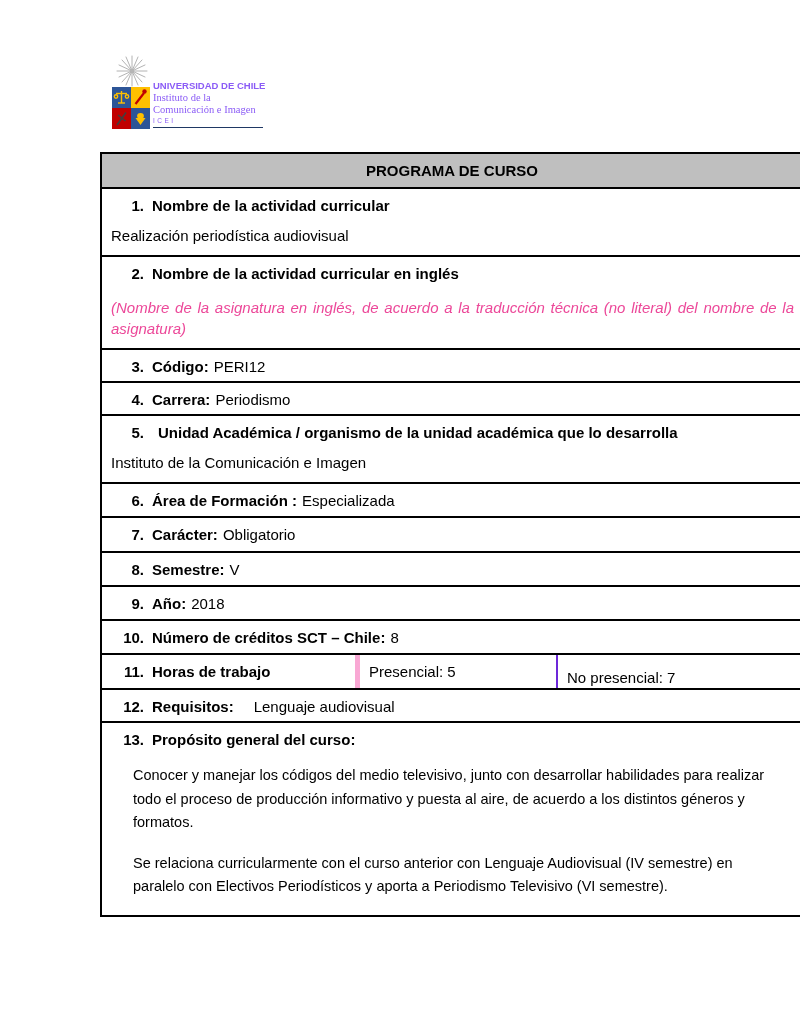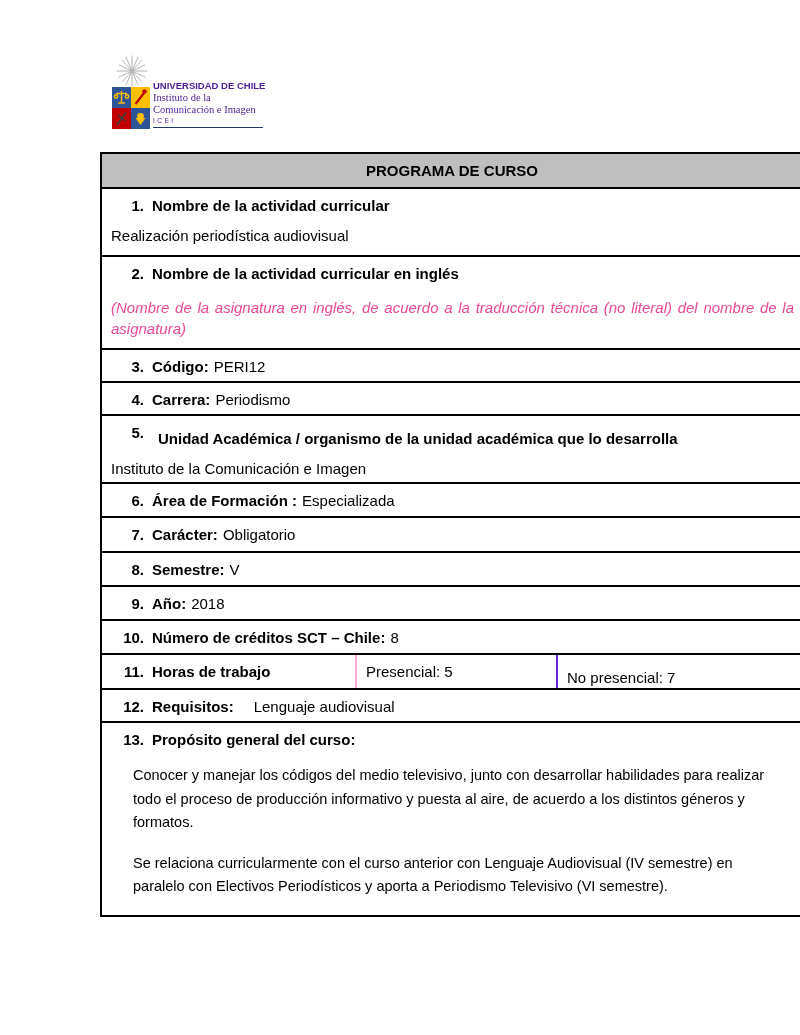--- a/index.html
+++ b/index.html
@@ -15,21 +15,21 @@
   .star-svg { display:block; margin-left:3px; }
   .shield { display:grid; grid-template-columns:19px 19px; grid-template-rows:21px 21px; width:38px; }
   .q { position:relative; }
   .q svg { position:absolute; left:0; top:0; }
   .q-tl { background:#2d5597; }
   .q-tr { background:#ffc000; }
   .q-bl { background:#c00000; }
   .q-br { background:#2d5597; }
   .logo-text {
     position:absolute; left:41px; top:25px; width:110px;
-    color:#4c1d95; border-bottom:1px solid #1f3864; padding-bottom:3px;
+    color:#8b5cf6; border-bottom:1px solid #1f3864; padding-bottom:3px;
   }
   .logo-uni  { font-size:9.5px; font-weight:bold; line-height:12px; white-space:nowrap; }
   .logo-inst { font-size:10.5px; line-height:12px; white-space:nowrap;font-family:Liberation Serif, serif; }
   .logo-acr  { font-size:6.5px; letter-spacing:2.5px; margin-top:1px; }
 
   
   .doc-table {
     position:absolute; left:100px; top:152px; width:704px;
     border:2px solid #000; box-sizing:border-box;
     font-size:15px; line-height:20px;
@@ -46,36 +46,36 @@
   .r3 { min-height:33px; }  .r4 { min-height:33px; }
   .r5 { min-height:68px; }  .r6 { min-height:34px; }
   .r7 { min-height:35px; }  .r8 { min-height:34px; }
   .r9 { min-height:34px; }  .r10 { min-height:34px; }
   .r11 { min-height:35px; } .r12 { min-height:33px; }
   .r13 { min-height:194px; }
 
   .h { padding-top:7px; display:flex; }
   .num { flex:0 0 42px; width:42px; text-align:right; font-weight:bold; }
   .txt { margin-left:8px; }
-  .txt-wide { margin-left:14px;margin-top:6px; }
+  .txt-wide { margin-left:14px; }
   .lbl { font-weight:bold; }
   .val { font-weight:normal; margin-left:5px; }
   .val-wide { margin-left:20px; }
 
   .body-line { margin-top:10px; padding-left:9px; padding-right:10px; }
 
   .note {
     color:#ec4899; font-style:italic; text-align:justify;
     margin:13px 8px 0 9px; line-height:21px;
   }
 
   .r11 { display:flex; }
   .r11 > div { box-sizing:border-box; }
   .c1 { flex:0 0 253px; }
-  .c2 { flex:0 0 201px; border-left:2px solid #f9a8d4; padding:7px 4px 0 9px; }
+  .c2 { flex:0 0 201px; border-left:5px solid #f9a8d4; padding:7px 4px 0 9px; }
   .c3 { flex:1; border-left:2px solid #6d28d9; padding:13px 4px 0 9px; }
 
   .para { margin:14px 18px 0 31px; line-height:23.5px; font-size:14.5px; }
   .para2 { margin-top:17px; }
 </style>
 </head>
 <body>
 
 <div class="logo">
   <div class="crest">

